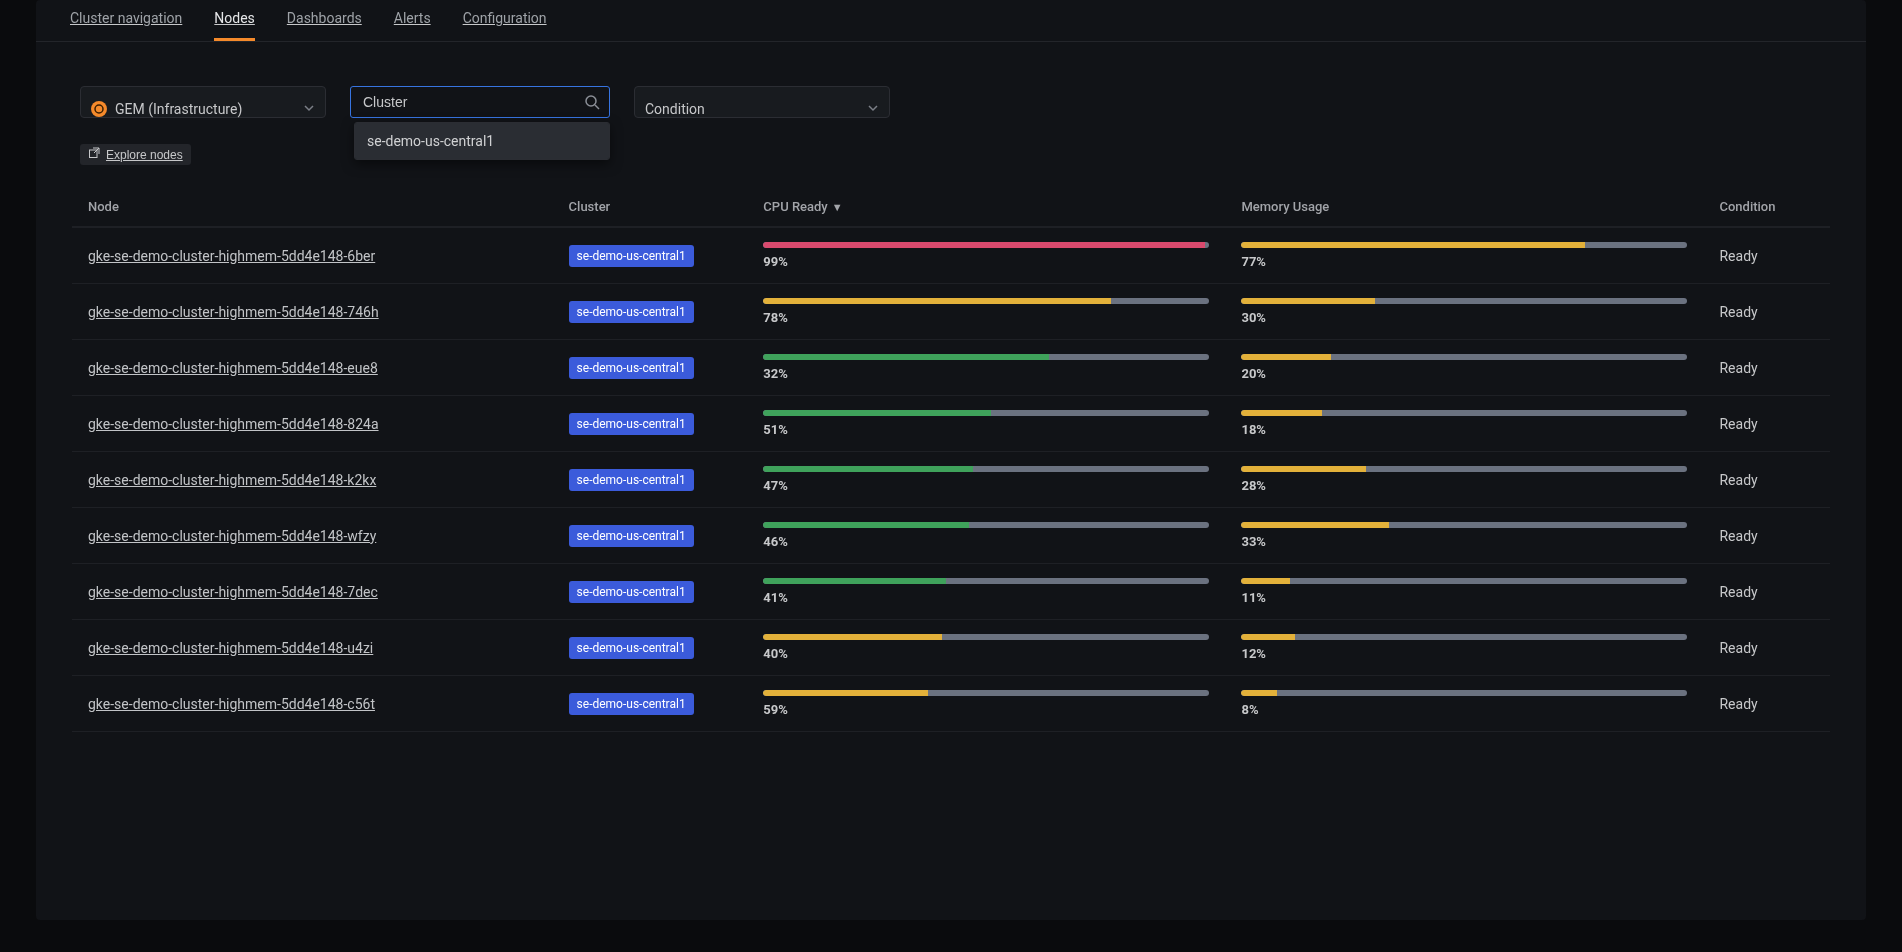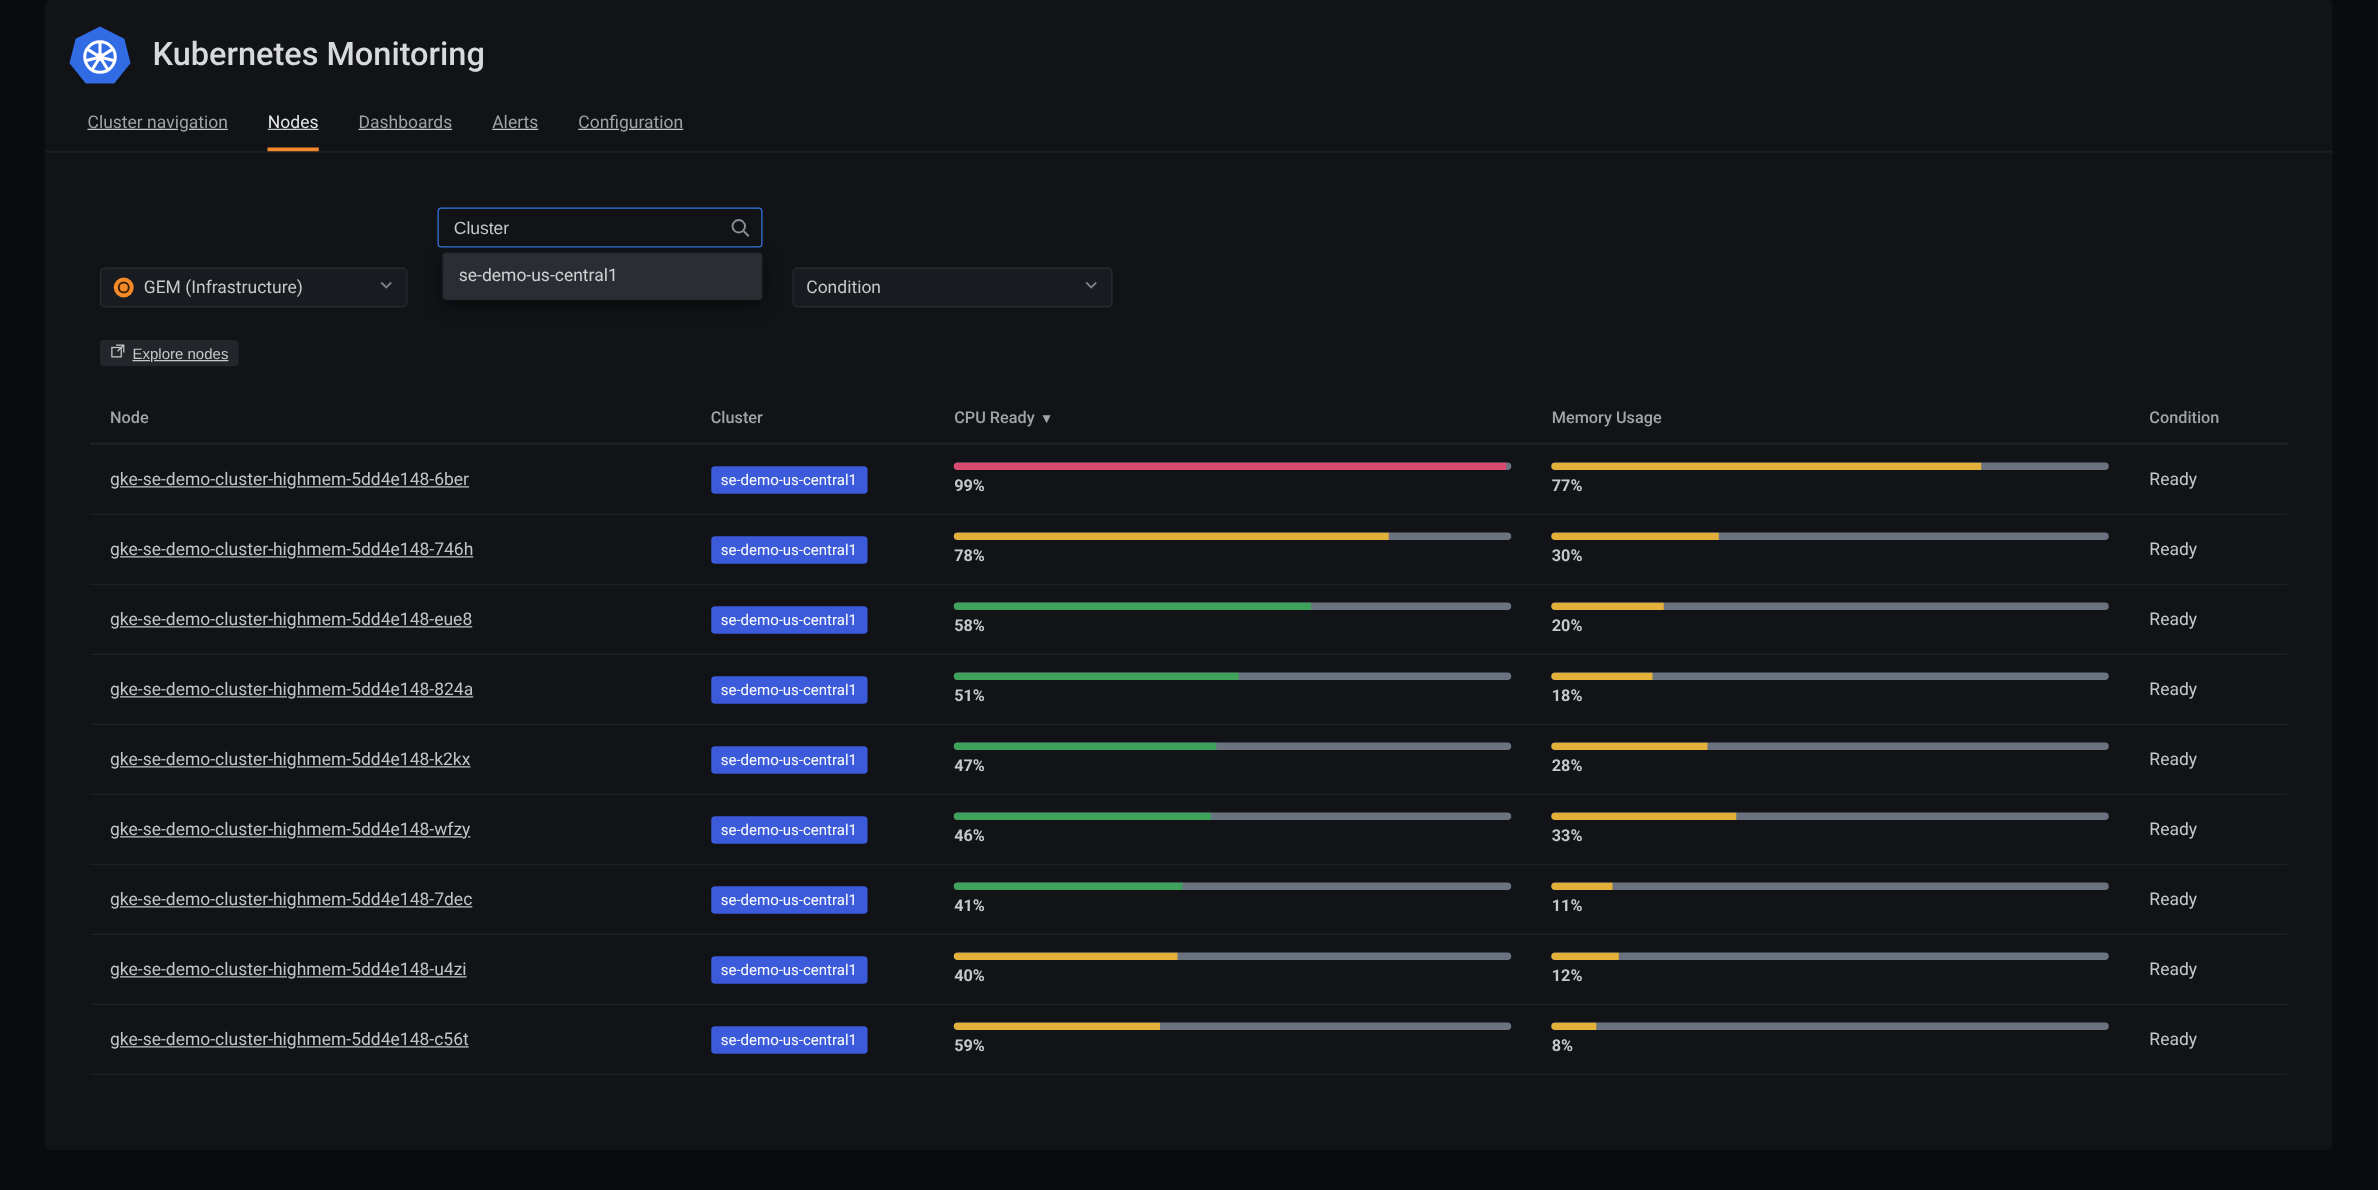--- a/index.html
+++ b/index.html
@@ -50,29 +50,28 @@
 }
 .controls-row {
   display: flex;
   gap: 24px;
   padding: 44px 44px 0 44px;
   align-items: flex-start;
   position: relative;
 }
 .select-box {
   display: flex;
-  align-items: center;
+  align-items: flex-end;
   justify-content: space-between;
   background: #181b1f;
   border: 1px solid #2b2d33;
   border-radius: 4px;
   height: 32px;
   padding: 0 10px;
   cursor: pointer;
-  margin-top: 48px;
 }
 .select-box.datasource { width: 246px; }
 .select-box.condition { width: 256px; }
 .select-box .label { color: #c7c8ca; display: flex; align-items: center; gap: 8px; }
 .select-box .chev { color: #7b7f87; }
 .ds-icon {
   width: 16px; height: 16px; border-radius: 50%;
   background: #f58a2b;
   display: inline-flex; align-items: center; justify-content: center;
 }
@@ -175,39 +174,20 @@
 .col-node { width: 380px; }
 .col-cluster { width: 154px; }
 .col-cpu { width: 378px; }
 .col-mem { width: 378px; }
 .col-cond { width: 100px; }
 </style>
 </head>
 <body>
 
 <div class="page-container">
-  <div class="header">
-    <span class="k8s-logo">
-      <svg viewBox="0 0 64 64" width="52" height="52">
-        <polygon points="32,4 56,16 62,40 46,60 18,60 2,40 8,16" fill="#326ce5"></polygon>
-        <circle cx="32" cy="34" r="15" fill="none" stroke="#fff" stroke-width="3"></circle>
-        <circle cx="32" cy="34" r="4" fill="#fff"></circle>
-        <g stroke="#fff" stroke-width="3">
-          <line x1="32" y1="34" x2="32" y2="19"></line>
-          <line x1="32" y1="34" x2="45" y2="26"></line>
-          <line x1="32" y1="34" x2="47" y2="38"></line>
-          <line x1="32" y1="34" x2="40" y2="47"></line>
-          <line x1="32" y1="34" x2="24" y2="47"></line>
-          <line x1="32" y1="34" x2="17" y2="38"></line>
-          <line x1="32" y1="34" x2="19" y2="26"></line>
-        </g>
-      </svg>
-    </span>
-    <h1 class="page-title">Kubernetes Monitoring</h1>
-  </div>
 
   <div class="tabs">
     <div class="tab">Cluster navigation</div>
     <div class="tab active">Nodes</div>
     <div class="tab">Dashboards</div>
     <div class="tab">Alerts</div>
     <div class="tab">Configuration</div>
   </div>
 
   <div class="controls-row">
@@ -310,21 +290,21 @@
             </td>
             <td>Ready</td>
           </tr>
           <tr>
             <td><span class="node-link">gke-se-demo-cluster-highmem-5dd4e148-eue8</span></td>
             <td><span class="cluster-badge">se-demo-us-central1</span></td>
             <td class="bar-cell">
               <div class="bar-track">
                 <div class="bar-fill" style="width:64%;background:#3fa25b"></div>
               </div>
-              <div class="bar-label">58%</div>
+              <div class="bar-label">32%</div>
             </td>
             <td class="bar-cell">
               <div class="bar-track">
                 <div class="bar-fill" style="width:20%;background:#e3b13a"></div>
               </div>
               <div class="bar-label">20%</div>
             </td>
             <td>Ready</td>
           </tr>
           <tr>

